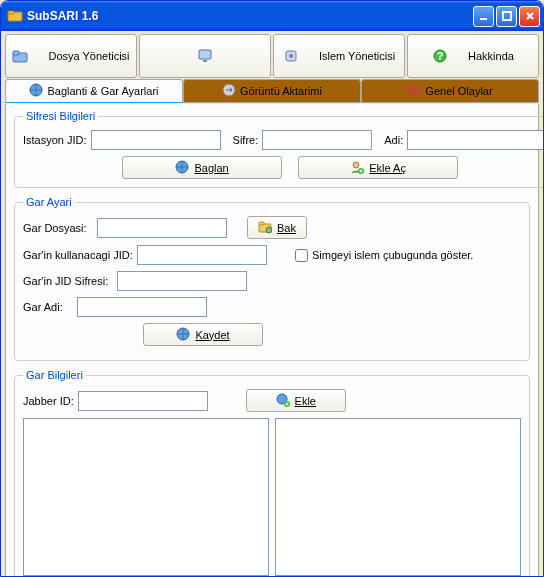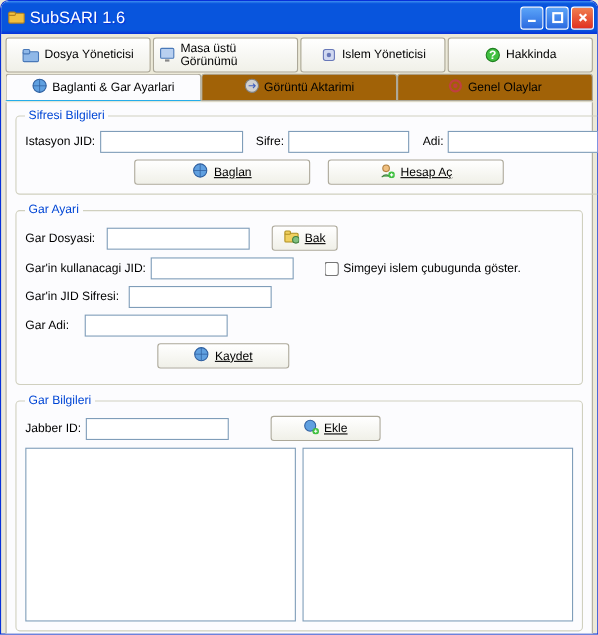--- a/index.html
+++ b/index.html
@@ -1,28 +1,28 @@
 <!DOCTYPE html>
 <html><head>
 <meta charset="utf-8">
 <style>
 * { box-sizing: border-box; margin: 0; padding: 0; font-family: Tahoma, sans-serif; font-size: 11px; }
 body { background: #ece9d8; width: 544px; height: 577px; overflow: hidden; }
 .window { width: 544px; height: 577px; border: 1px solid #0831d9; background: #ece9d8; border-radius: 8px 8px 0 0; overflow: hidden; }
 .titlebar { height: 30px; background: linear-gradient(to bottom, #3c8cf0 0%, #0855dd 8%, #0855dd 40%, #0855dd 88%, #0831d9 100%); display: flex; align-items: center; padding: 0 3px 0 6px; border-radius: 7px 7px 0 0; }
 .titlebar .title-icon { width:16px; height:16px; margin-right:4px; }
-.titlebar .title-text { color:#fff; font-weight:normal; font-size:15px; flex:1; text-shadow:1px 1px 1px #0831d9; }
+.titlebar .title-text { color:#fff; font-weight:bold; font-size:12px; flex:1; text-shadow:1px 1px 1px #0831d9; }
 .win-btns { display:flex; gap:2px; }
 .win-btn { width:21px; height:21px; border-radius:3px; border:1px solid #fff; display:flex; align-items:center; justify-content:center; cursor:pointer; }
 .win-min,.win-max { background:linear-gradient(to bottom,#5ba4f8,#2a6ae0); }
 .win-close { background:linear-gradient(to bottom,#f08050,#e03020); }
 .win-btn svg { width:12px; height:12px; }
 .content { padding:3px 4px; }
 .main-tabs { display:flex; gap:2px; margin-bottom:1px; }
-.main-tab { flex:1; background:linear-gradient(to bottom,#fff,#f0f0e8); border:1px solid #aca899; border-radius:3px; padding:3px 4px; display:flex; align-items:center; justify-content:center; gap:4px; cursor:pointer; }
+.main-tab { flex:1; background:linear-gradient(to bottom,#fff,#f0f0e8); border:1px solid #aca899; border-radius:3px; padding:13px 4px; display:flex; align-items:center; justify-content:center; gap:20px; cursor:pointer; }
 .main-tab .ic { width:16px; height:16px; }
 .sub-tabs { display:flex; gap:0; margin-bottom:2px; }
 .sub-tab { flex:1; border:1px solid #aca899; background:#a16207; padding:3px 4px; display:flex; align-items:center; justify-content:center; gap:4px; cursor:pointer; border-radius:3px 3px 0 0; position:relative; }
 .sub-tab.active { background:#fcfcfe; border-bottom:1px solid #0ea5e9; z-index:2; }
 .panel { background:#fcfcfe; border:1px solid #aca899; border-top:none; padding:6px 8px 8px; height:505px; margin-top:-1px; }
 fieldset { border:1px solid #d0d0bf; border-radius:4px; padding:8px; margin-bottom:8px; }
 legend { color:#0046d5; padding:0 3px; }
 .row { display:flex; align-items:center; gap:4px; margin-bottom:6px; }
 label { white-space:nowrap; }
 input[type=text], input[type=password] { border:1px solid #7f9db9; height:20px; padding:1px 3px; background:#fff; }
@@ -73,21 +73,20 @@
               <rect x="1" y="5" width="14" height="9" rx="1" fill="#8fb8e8" stroke="#4878b8"></rect>
               <rect x="1" y="3" width="6" height="4" rx="1" fill="#8fb8e8" stroke="#4878b8"></rect>
             </svg></span>
         <span>Dosya Yöneticisi</span>
       </div>
       <div class="main-tab">
         <span class="ic"><svg width="16" height="16">
               <rect x="2" y="2" width="12" height="9" rx="1" fill="#b8d0f0" stroke="#4878b8"></rect>
               <rect x="6" y="12" width="4" height="2" fill="#888"></rect>
             </svg></span>
-        <span>Masa üstü Görünümü</span>
       </div>
       <div class="main-tab">
         <span class="ic"><svg width="16" height="16">
               <rect x="3" y="3" width="10" height="10" rx="2" fill="#d0d8f0" stroke="#6878b8"></rect>
               <circle cx="8" cy="8" r="2" fill="#6878b8"></circle>
             </svg></span>
         <span>Islem Yöneticisi</span>
       </div>
       <div class="main-tab">
         <span class="ic"><svg width="16" height="16">
@@ -141,21 +140,21 @@
                 </svg></span>
             <span>Baglan</span>
           </button>
           <button class="btn btn-wide">
             <span class="ic"><svg width="14" height="14">
                   <circle cx="6" cy="5" r="3" fill="#f0c080" stroke="#b08040"></circle>
                   <path d="M2 13 Q6 9 10 13" fill="#80c080" stroke="#408040"></path>
                   <circle cx="11" cy="11" r="3" fill="#40c040"></circle>
                   <path d="M11 9.5 V12.5 M9.5 11 H12.5" stroke="#fff"></path>
                 </svg></span>
-            <span>Hesap Aç</span>
+            <span>Ekle Aç</span>
           </button>
         </div>
       </fieldset>
 
       <fieldset>
         <legend>Gar Ayari</legend>
         <div class="row">
           <label style="width:70px">Gar Dosyasi:</label>
           <input type="text" style="width: 130px;" value="">
           <span style="width:12px"></span>

